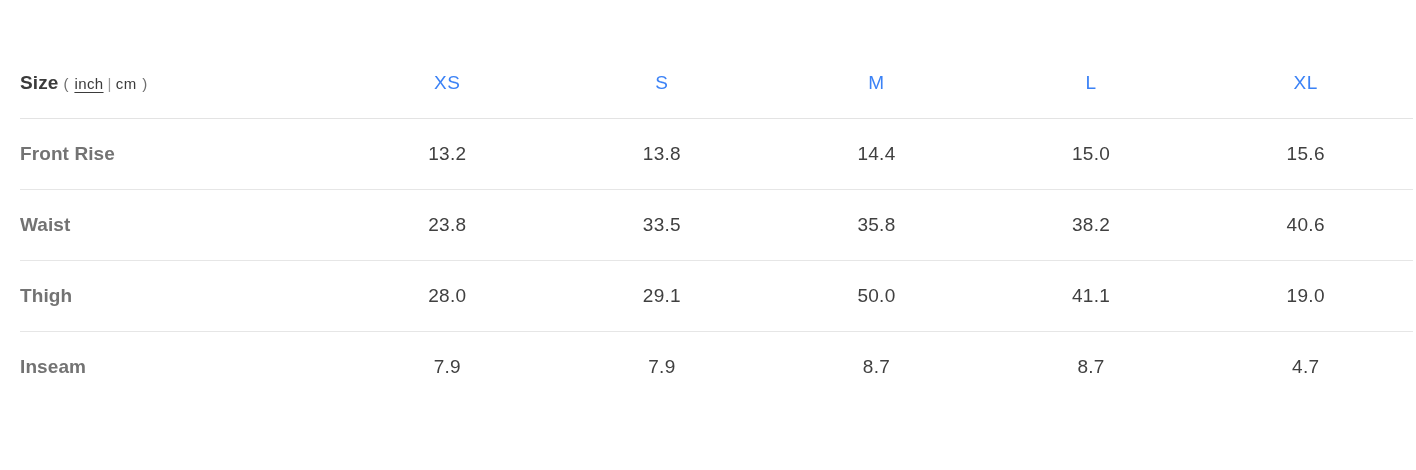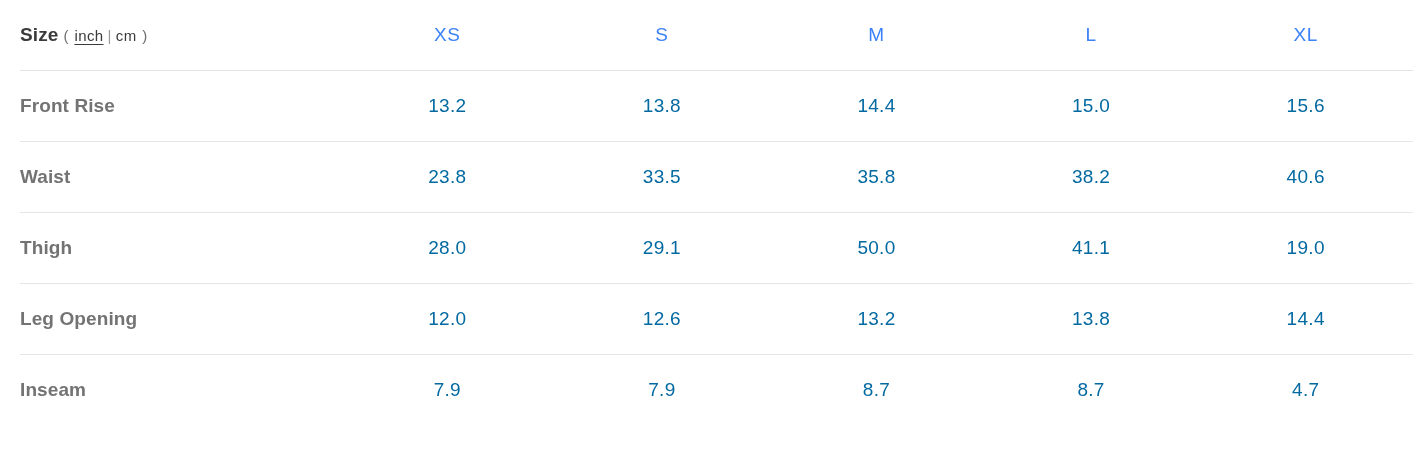--- a/index.html
+++ b/index.html
@@ -10,20 +10,21 @@
   body {
     width: 1416px;
     height: 470px;
     font-family: "Liberation Sans", sans-serif;
     overflow: hidden;
   }
   .size-chart {
     width: 1416px;
     box-sizing: border-box;
     padding: 0 3px 0 20px;
+    margin-top: 48px;
   }
   table.size-table {
     width: 1393px;
     border-collapse: collapse;
     table-layout: fixed;
   }
   table.size-table col.label-col { width: 320px; }
   table.size-table col.size-col  { width: 214.6px; }
 
   .size-table th,
@@ -87,21 +88,21 @@
     font-size: 19px;
     font-weight: 700;
     color: #737373;
     letter-spacing: 0.1px;
     white-space: nowrap;
   }
   .cell-value {
     text-align: center;
     font-size: 19px;
     font-weight: 400;
-    color: #0369a1;
+    color: #404040;
     letter-spacing: 0.3px;
   }
 </style>
 </head>
 <body>
 
 <div class="size-chart">
   <table class="size-table">
     <colgroup>
       <col class="label-col">
@@ -142,28 +143,20 @@
       </tr>
       <tr class="data-row">
         <td class="row-label">Thigh</td>
         <td class="cell-value">28.0</td>
         <td class="cell-value">29.1</td>
         <td class="cell-value">50.0</td>
         <td class="cell-value">41.1</td>
         <td class="cell-value">19.0</td>
       </tr>
       <tr class="data-row">
-        <td class="row-label">Leg Opening</td>
-        <td class="cell-value">12.0</td>
-        <td class="cell-value">12.6</td>
-        <td class="cell-value">13.2</td>
-        <td class="cell-value">13.8</td>
-        <td class="cell-value">14.4</td>
-      </tr>
-      <tr class="data-row">
         <td class="row-label">Inseam</td>
         <td class="cell-value">7.9</td>
         <td class="cell-value">7.9</td>
         <td class="cell-value">8.7</td>
         <td class="cell-value">8.7</td>
         <td class="cell-value">4.7</td>
       </tr>
     </tbody>
   </table>
 </div>

